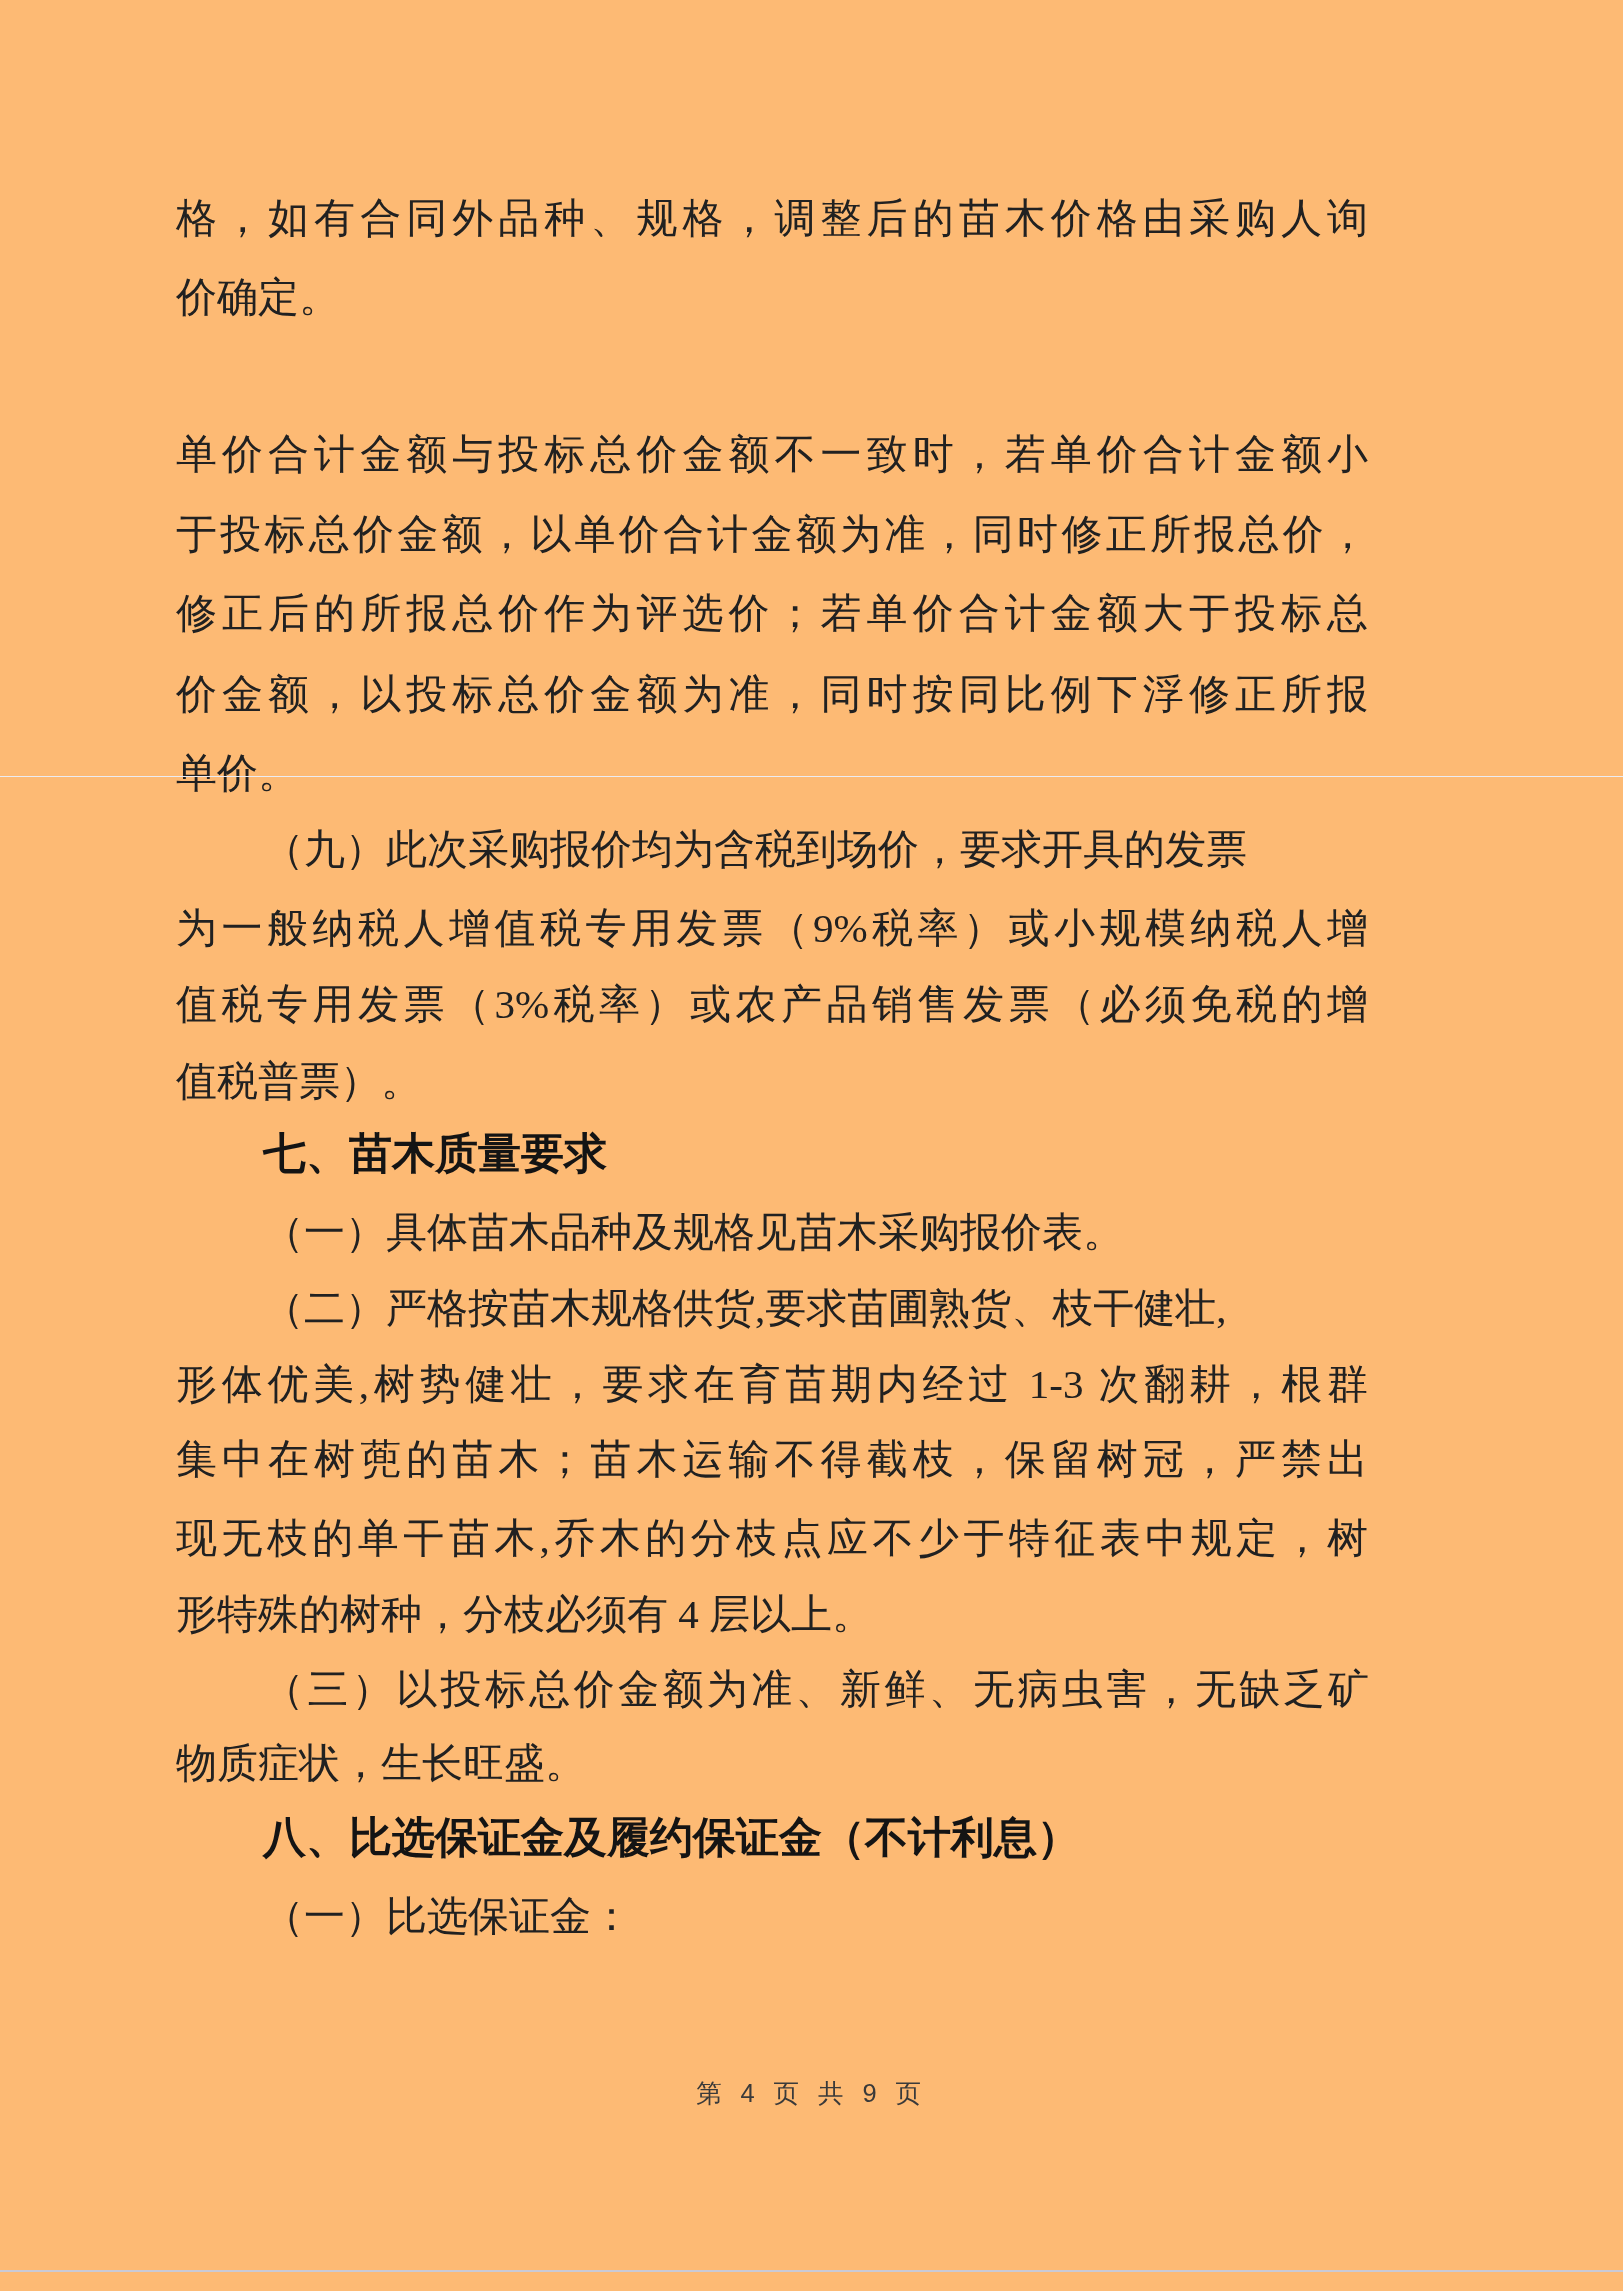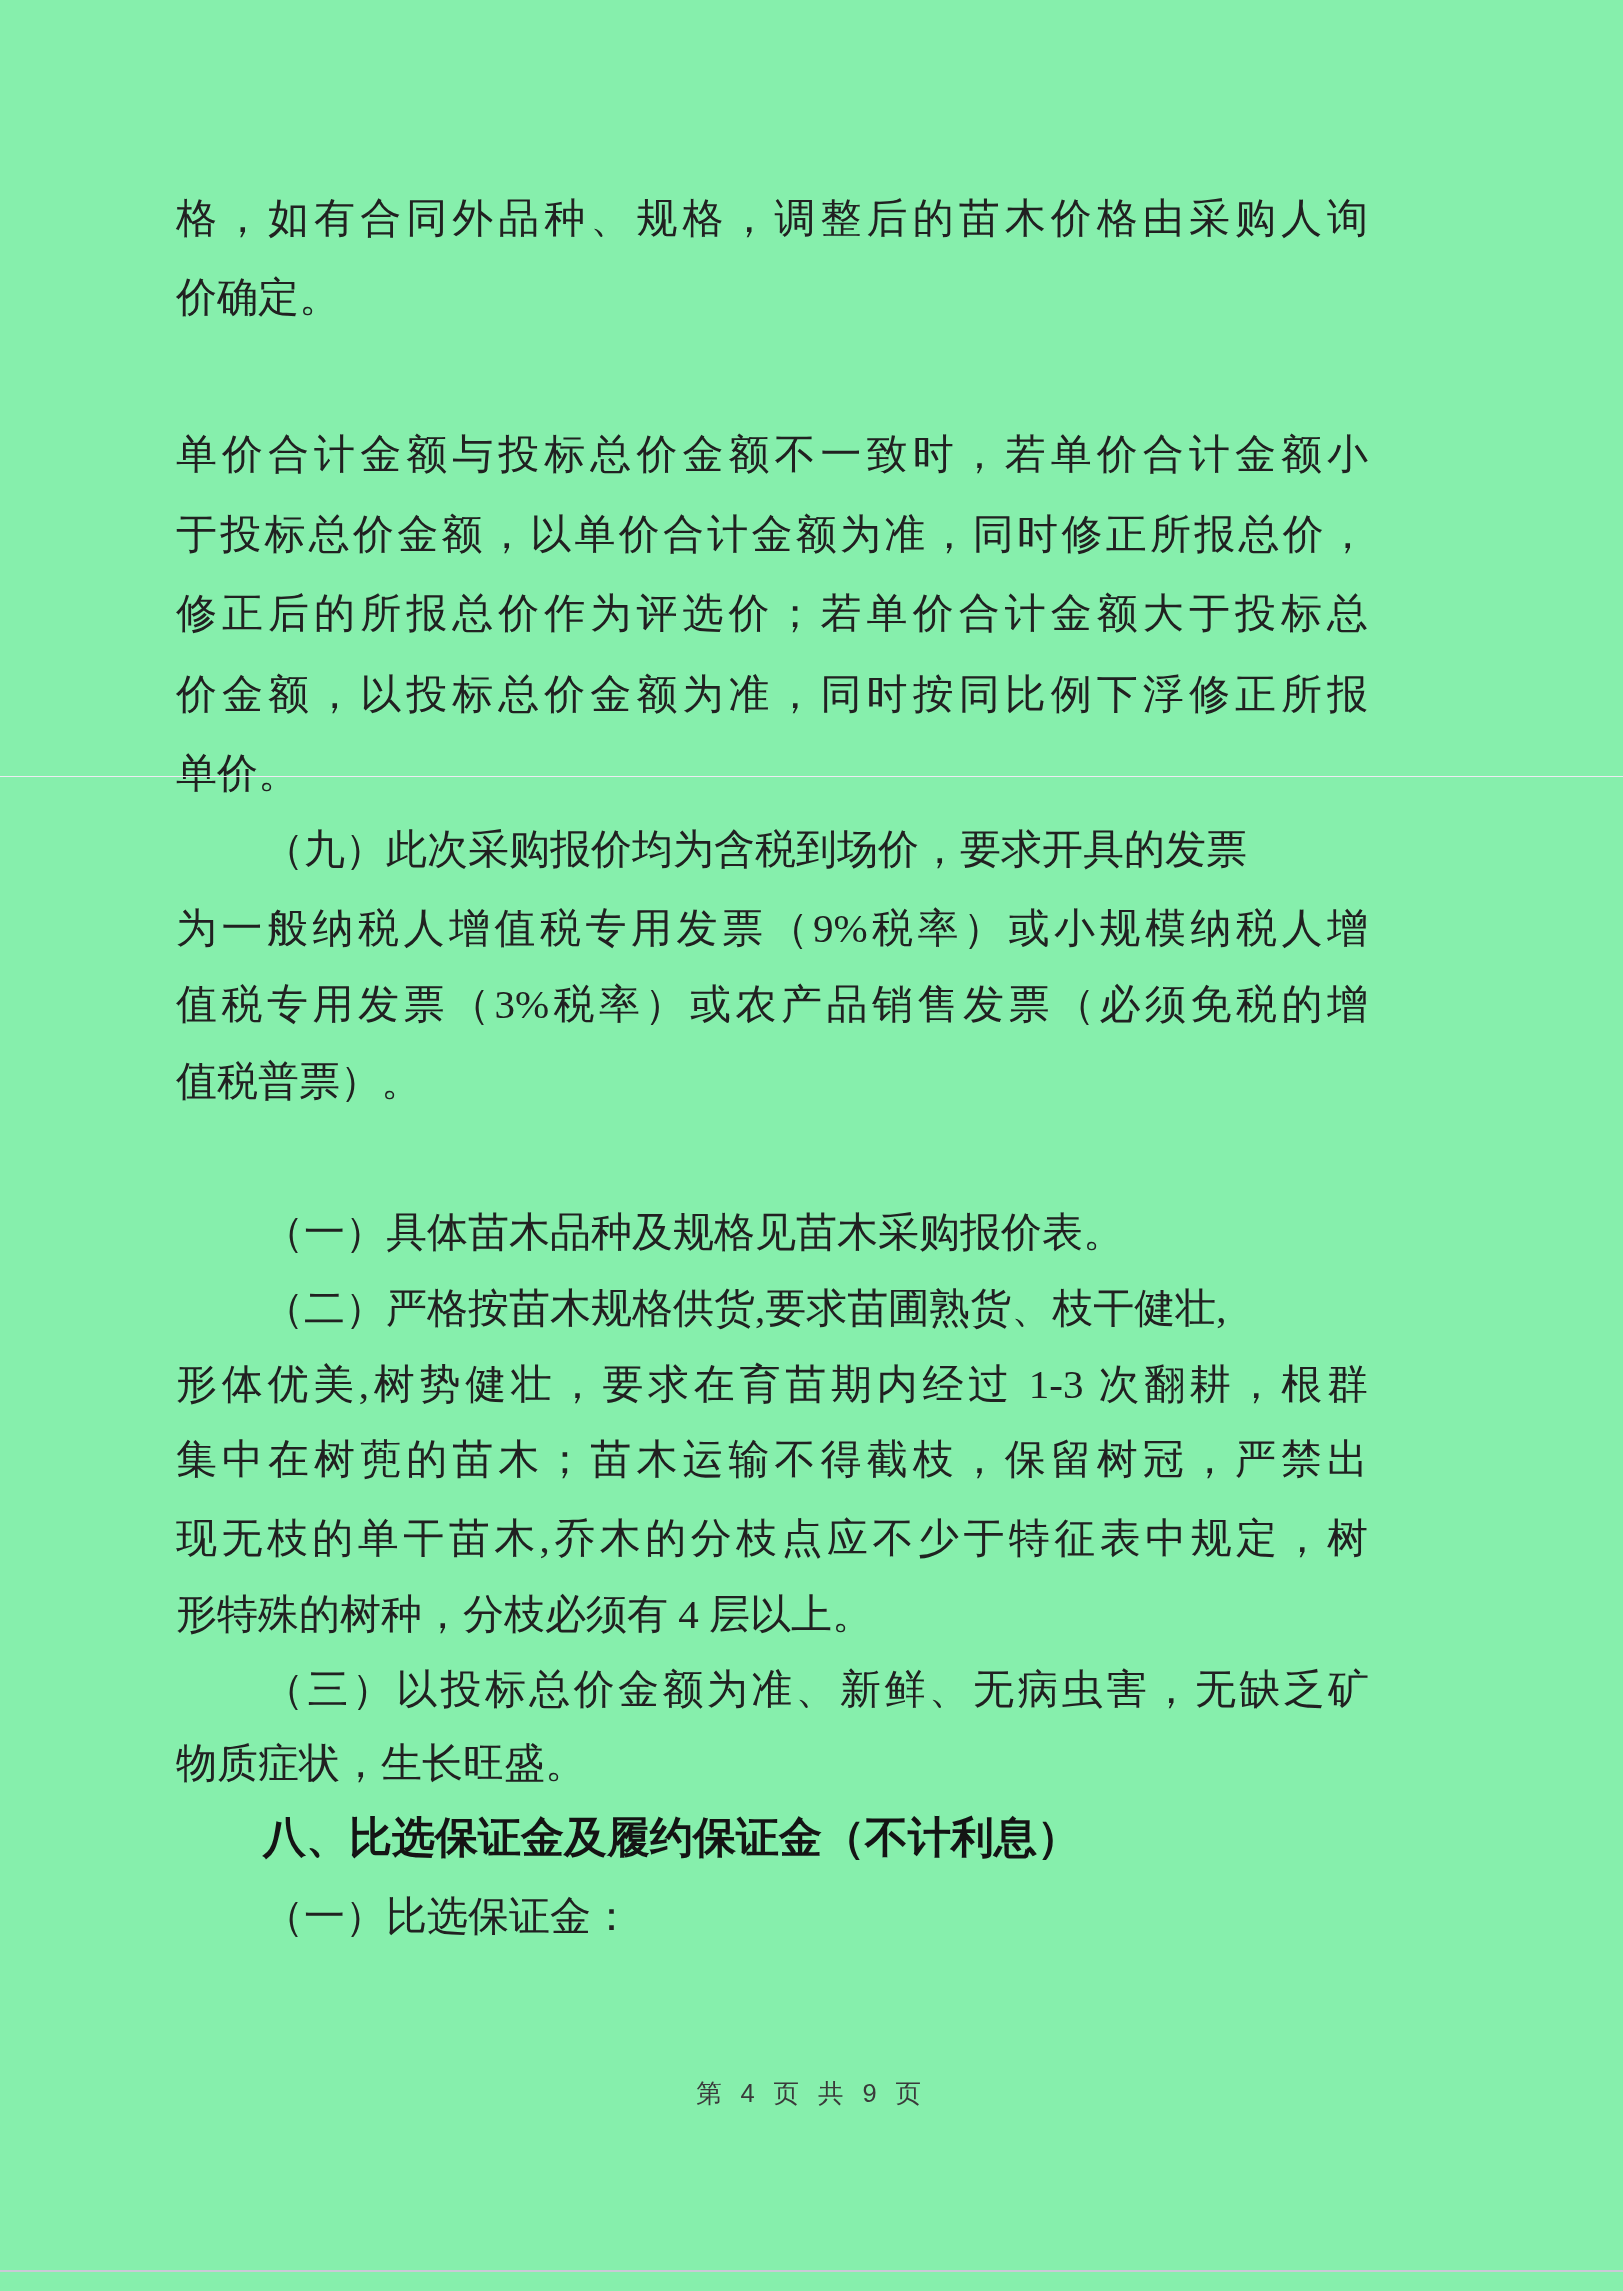--- a/index.html
+++ b/index.html
@@ -1,21 +1,21 @@
 <!DOCTYPE html>
 <html><head>
 <meta charset="utf-8">
 <style>
   html, body { margin: 0; padding: 0; background: #e8e8e8; }
   .page {
     position: relative;
     width: 1623px;
     height: 2292px;
     margin: 0 auto;
-    background: #86efac;
+    background: #fdba74;
     overflow: hidden;
     font-family: "Liberation Serif", "DejaVu Serif", serif;
     color: #1f1f1f;
   }
   
   .ln {
     position: absolute;
     left: 176px;
     width: 1192px;
     font-size: 41px;
@@ -73,20 +73,21 @@
   <div class="ln j" style="top:428px">单价合计金额与投标总价金额不一致时，若单价合计金额小</div>
   <div class="ln j" style="top:587px">修正后的所报总价作为评选价；若单价合计金额大于投标总</div>
   <div class="ln j" style="top:508px">于投标总价金额，以单价合计金额为准，同时修正所报总价，</div>
   <div class="ln j" style="top:668px">价金额，以投标总价金额为准，同时按同比例下浮修正所报</div>
   <div class="ln" style="top:747px">单价。</div>
   <div class="ln ind" style="top:823px">（九）此次采购报价均为含税到场价，要求开具的发票</div>
   <div class="ln j" style="top:902px">为一般纳税人增值税专用发票（9%税率）或小规模纳税人增</div>
   <div class="ln j" style="top:978px">值税专用发票（3%税率）或农产品销售发票（必须免税的增</div>
   <div class="ln" style="top:1055px">值税普票）。</div>
 
+  <div class="hd" style="top:1127px">七、苗木质量要求</div>
 
   <div class="ln ind" style="top:1206px">（一）具体苗木品种及规格见苗木采购报价表。</div>
   <div class="ln ind" style="top:1282px">（二）严格按苗木规格供货,要求苗圃熟货、枝干健壮,</div>
   <div class="ln j" style="top:1358px">形体优美,树势健壮，要求在育苗期内经过 1-3 次翻耕，根群</div>
   <div class="ln j" style="top:1433px">集中在树蔸的苗木；苗木运输不得截枝，保留树冠，严禁出</div>
   <div class="ln j" style="top:1512px">现无枝的单干苗木,乔木的分枝点应不少于特征表中规定，树</div>
   <div class="ln" style="top:1588px">形特殊的树种，分枝必须有 4 层以上。</div>
   <div class="ln ind j" style="top:1663px">（三）以投标总价金额为准、新鲜、无病虫害，无缺乏矿</div>
   <div class="ln" style="top:1737px">物质症状，生长旺盛。</div>
 

